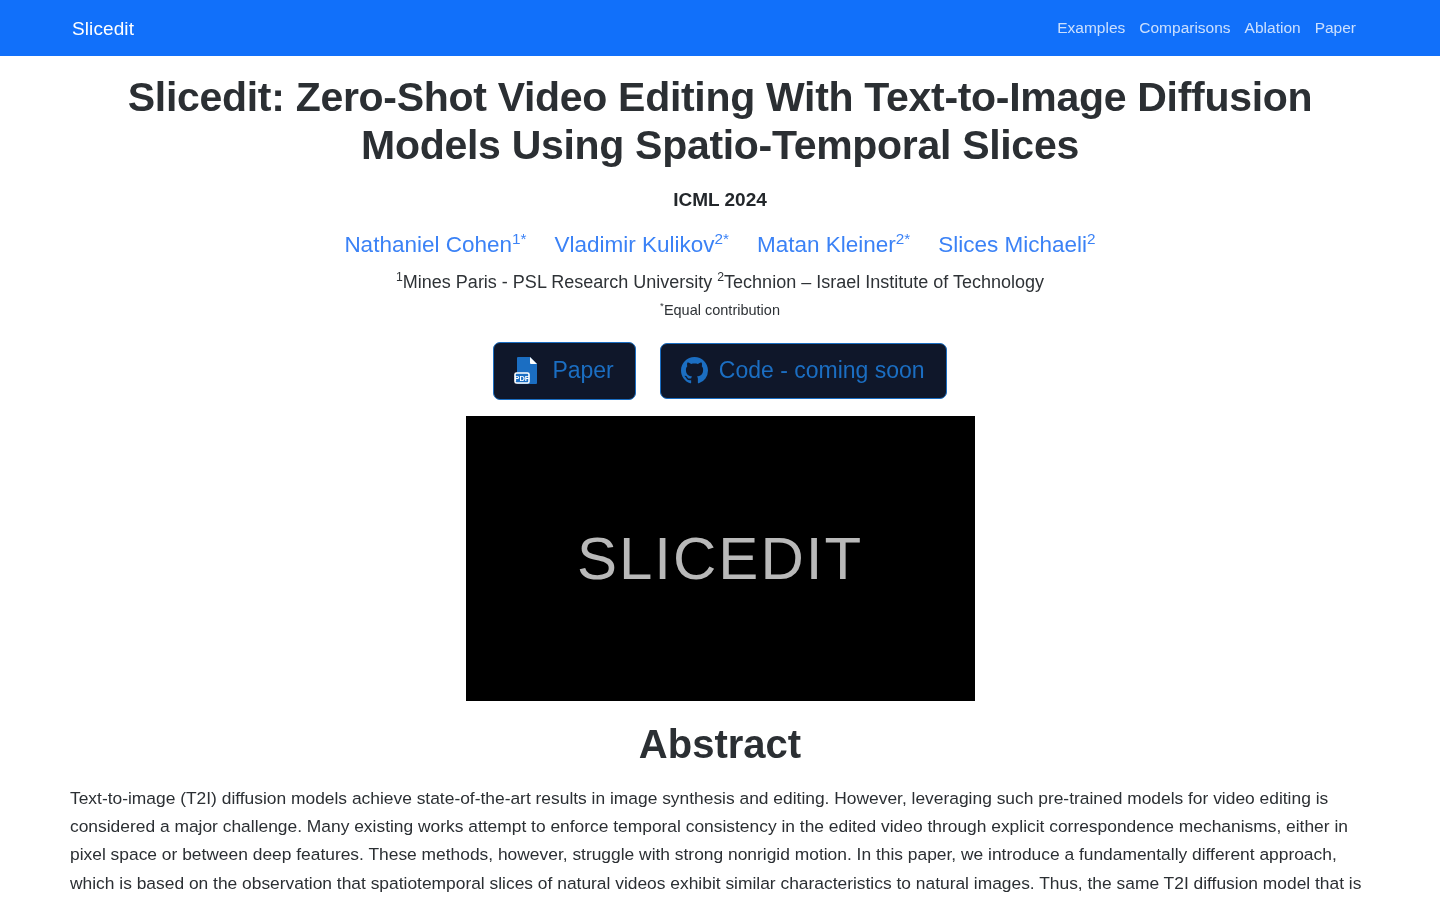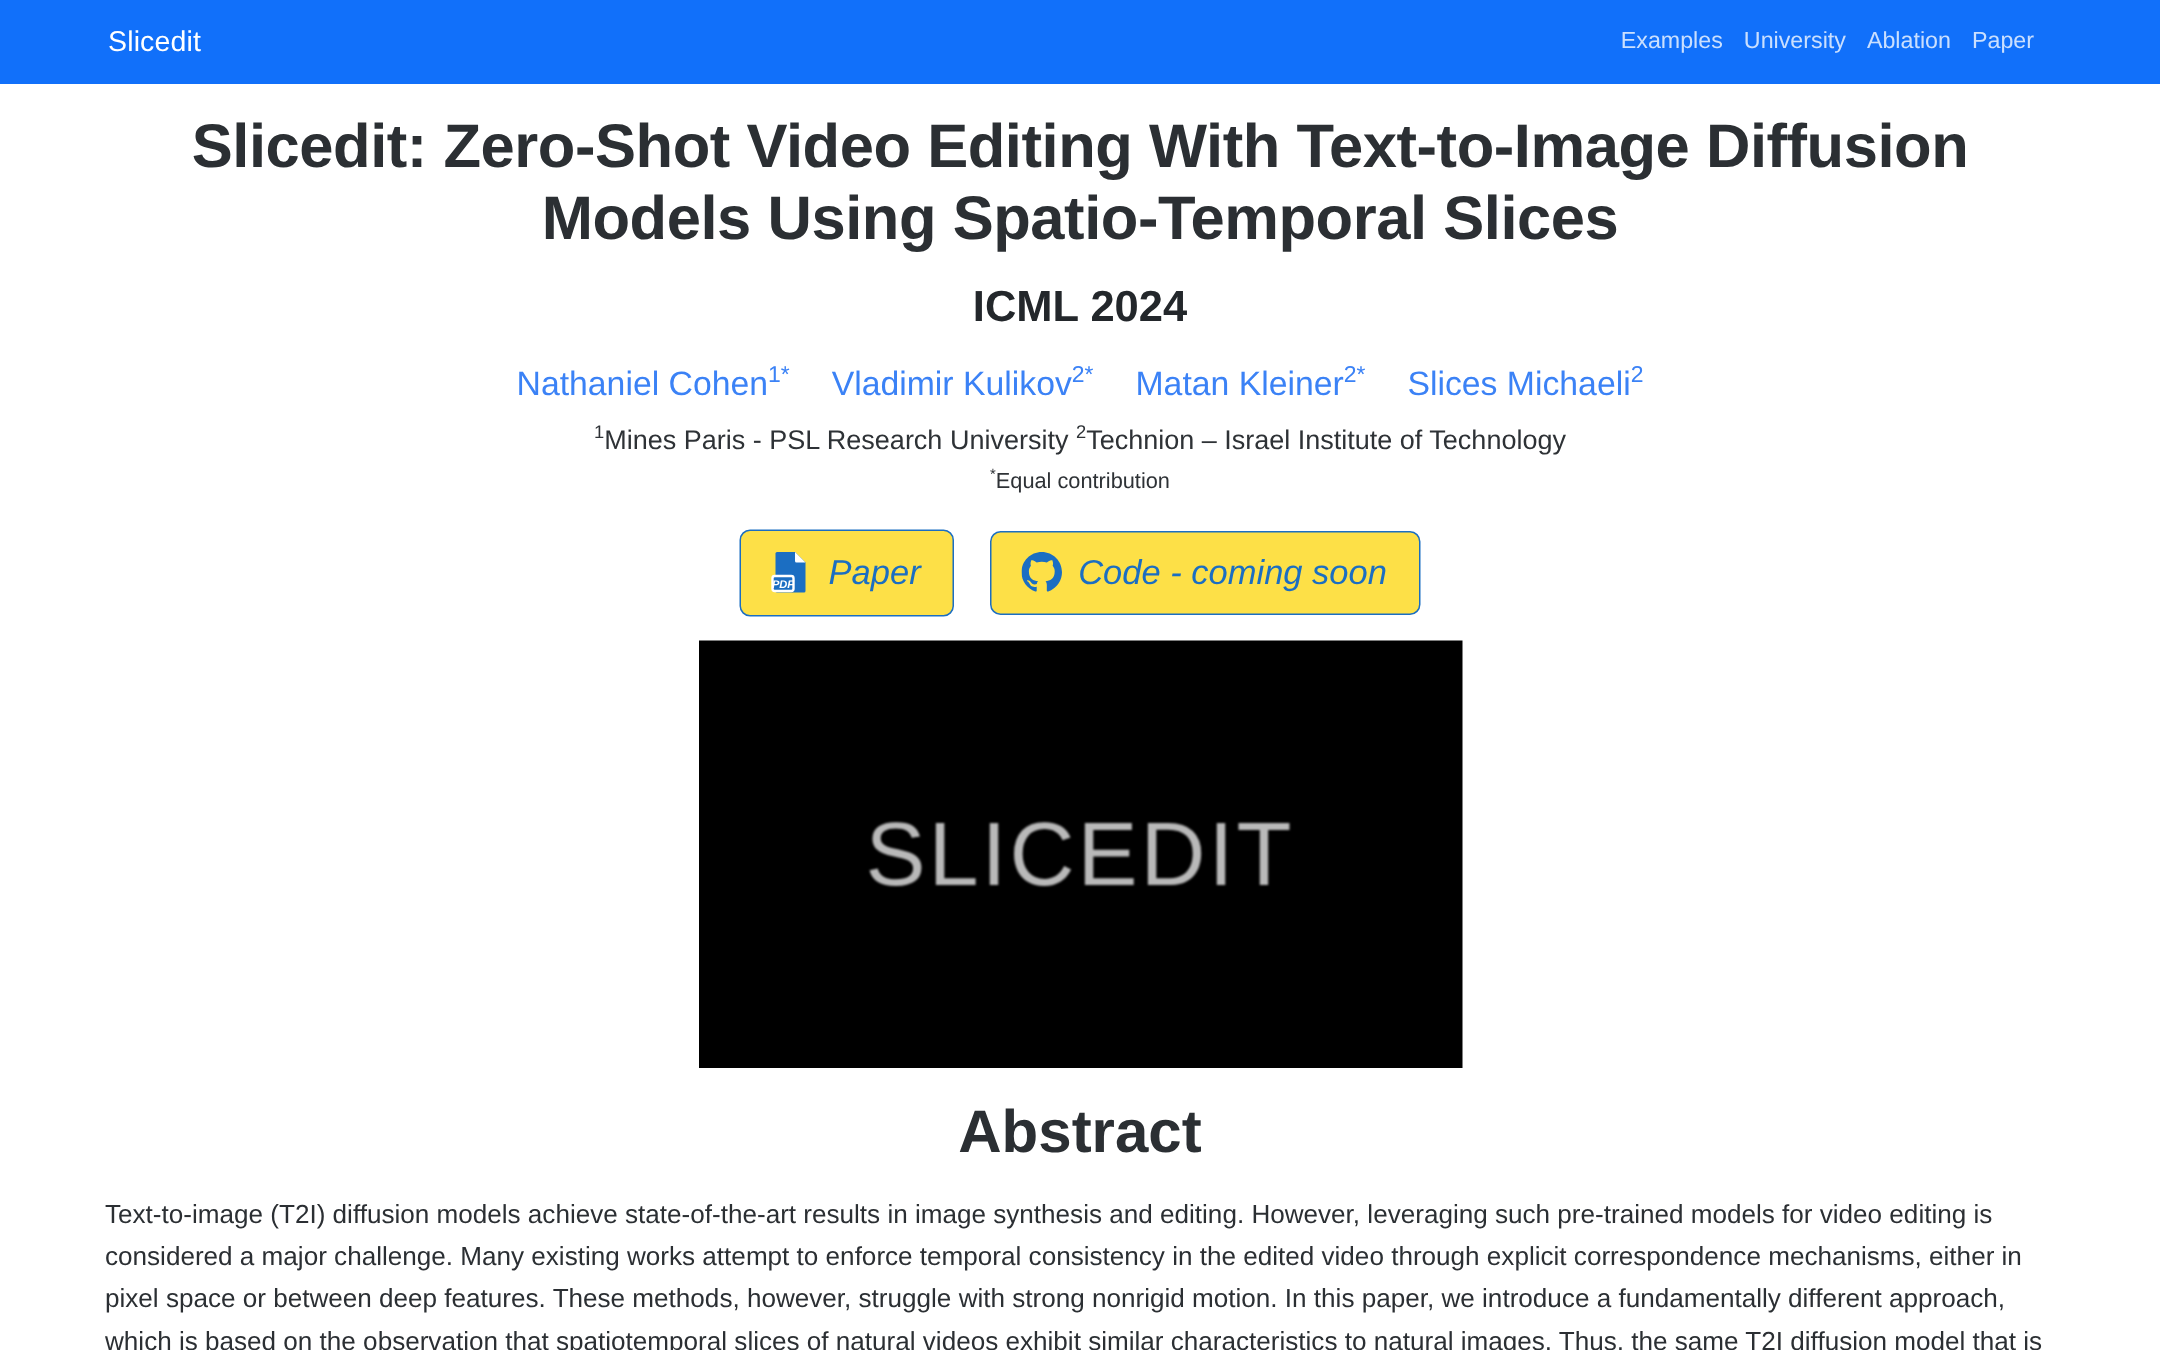--- a/index.html
+++ b/index.html
@@ -57,21 +57,21 @@
     font-weight: 700;
     letter-spacing: -0.3px;
     color: #2b2f33;
     max-width: 1310px;
     margin-left: auto;
     margin-right: auto;
   }
   .conference {
     margin: 20px 0 0 0;
     text-align: center;
-    font-size: 29px;
+    font-size: 19px;
     font-weight: 700;
     color: #23272b;
     line-height: 1.1;
   }
   .authors {
     margin: 20px 0 0 0;
     text-align: center;
     font-size: 22.5px;
     line-height: 1.2;
     color: #1b5fa0;
@@ -108,29 +108,28 @@
     justify-content: center;
     align-items: center;
     gap: 24px;
   }
   .btn {
     display: inline-flex;
     align-items: center;
     gap: 11px;
     border: 1.5px solid #1b6ec2;
     border-radius: 7px;
-    background: #fde047;
+    background: #0f172a;
     color: #1b6ec2;
     font-size: 23px;
     line-height: 1;
     padding: 13px 21px 14px 20px;
     text-decoration: none;
     cursor: pointer;
     font-family: "Liberation Sans", sans-serif;
-    font-style: italic;
   }
   .btn svg { display: block; flex: 0 0 auto; }
 
   
   .video-wrap {
     margin-top: 16px;
     display: flex;
     justify-content: center;
   }
   .video {
@@ -171,21 +170,21 @@
     margin-right: auto;
   }
 </style>
 </head>
 <body>
 
 <div class="navbar">
   <a class="brand" href="#">Slicedit</a>
   <div class="nav-links">
     <a class="nav-link" href="#">Examples</a>
-    <a class="nav-link" href="#">University</a>
+    <a class="nav-link" href="#">Comparisons</a>
     <a class="nav-link" href="#">Ablation</a>
     <a class="nav-link" href="#">Paper</a>
   </div>
 </div>
 
 <div class="page">
 
   <h1 class="title">Slicedit: Zero-Shot Video Editing With Text-to-Image Diffusion Models Using Spatio-Temporal Slices</h1>
 
   <div class="conference">ICML 2024</div>

